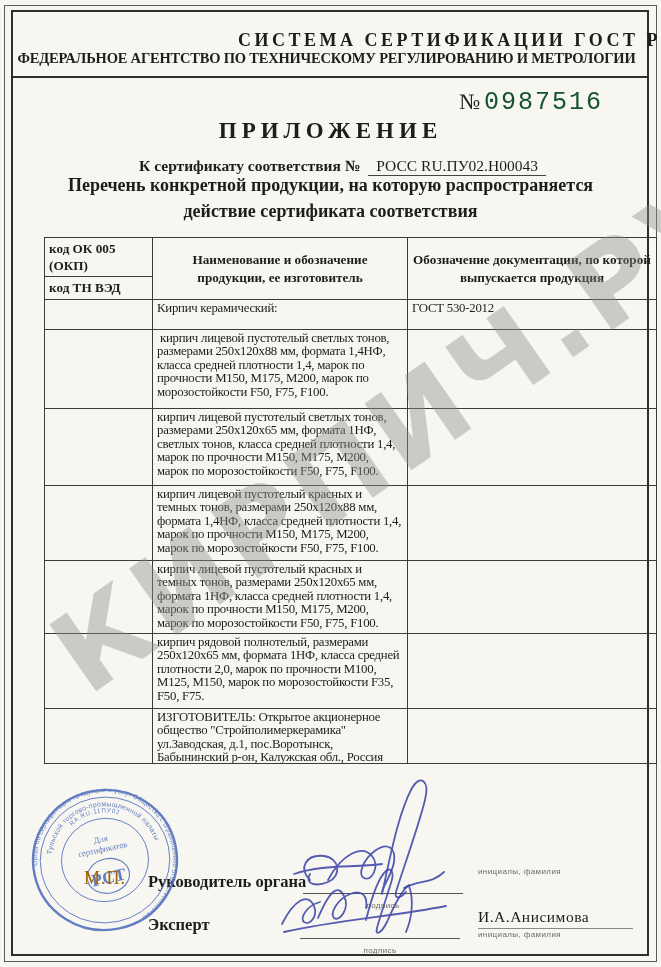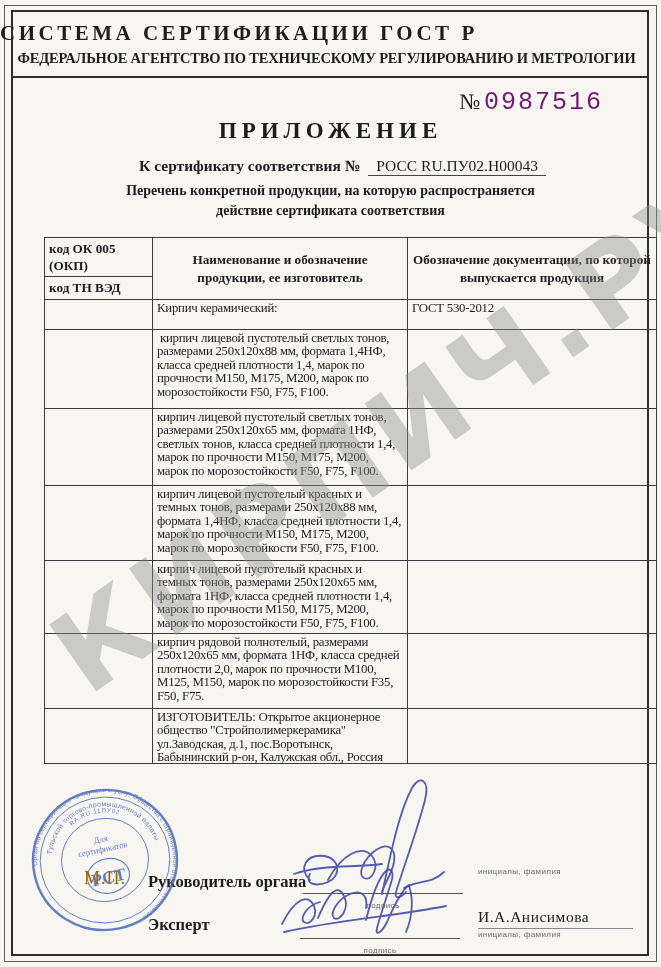--- a/index.html
+++ b/index.html
@@ -2,36 +2,36 @@
 <html><head>
 <meta charset="utf-8">
 <style>
   html,body{margin:0;padding:0;background:#efeeea;}
   .page{position:relative;width:661px;height:967px;background:#f7f6f1;overflow:hidden;
         font-family:"Liberation Serif",serif;color:#1d1d1d;}
   .border-outer{position:absolute;left:4px;top:5px;right:4px;bottom:5px;border:1.5px solid #5a5a5a;}
   .border-inner{position:absolute;left:11px;top:10px;right:12px;bottom:11px;border:2px solid #2e2e2e;}
   .header-rule{position:absolute;left:11px;right:12px;top:76px;border-top:2px solid #2e2e2e;}
 
-  .title1{position:absolute;left:0;right:0;top:21px;text-align:left;font-weight:bold;
-          font-size:21px;letter-spacing:3.5px;}
+  .title1{position:absolute;left:0;right:0;top:30px;text-align:right;font-weight:bold;
+          font-size:18px;letter-spacing:3.5px;}
   .title2{position:absolute;left:0;right:8px;top:50px;text-align:center;font-weight:bold;
           font-size:14.5px;letter-spacing:-0.2px;}
 
   .blank-no{position:absolute;top:88px;right:58px;white-space:nowrap;}
   .no-sign{font-size:22px;color:#222;}
-  .no-digits{font-family:"Liberation Mono",monospace;font-size:25px;color:#701a75;letter-spacing:2px;}
+  .no-digits{font-family:"Liberation Mono",monospace;font-size:25px;color:#14532d;letter-spacing:2px;}
 
   .doc-title{position:absolute;left:0;right:0;top:118px;text-align:center;font-weight:bold;
              font-size:23px;letter-spacing:5px;}
   .cert-line{position:absolute;left:0;right:0;top:157px;text-align:center;font-size:15.5px;margin-left:24px;}
   .cert-label{font-weight:bold;}
   .cert-num{border-bottom:1px solid #444;padding:0 8px 1px 8px;margin-left:8px;}
-  .scope{position:absolute;left:0;right:0;top:181px;text-align:center;font-weight:bold;
-         font-size:14px;line-height:1.45;}
+  .scope{position:absolute;left:0;right:0;top:172px;text-align:center;font-weight:bold;
+         font-size:18px;line-height:1.45;}
 
   .table{position:absolute;left:20px;top:237px;width:612px;display:grid;
          grid-template-columns:108px 255px 249px;
          grid-template-rows:62px 30px 79px 77px 75px 73px 75px 55px;
          border-top:1px solid #3b3b3b;border-left:1px solid #3b3b3b;margin-left:24px;}
   .cell{border-right:1px solid #3b3b3b;border-bottom:1px solid #3b3b3b;overflow:hidden;
         padding:2px 4px;box-sizing:border-box;background:transparent;}
   .cell.h{font-weight:bold;font-size:13.2px;line-height:1.3;display:flex;
           align-items:center;justify-content:center;text-align:center;}
   .cell.h1{flex-direction:column;align-items:stretch;justify-content:space-between;padding:0;text-align:left;}

